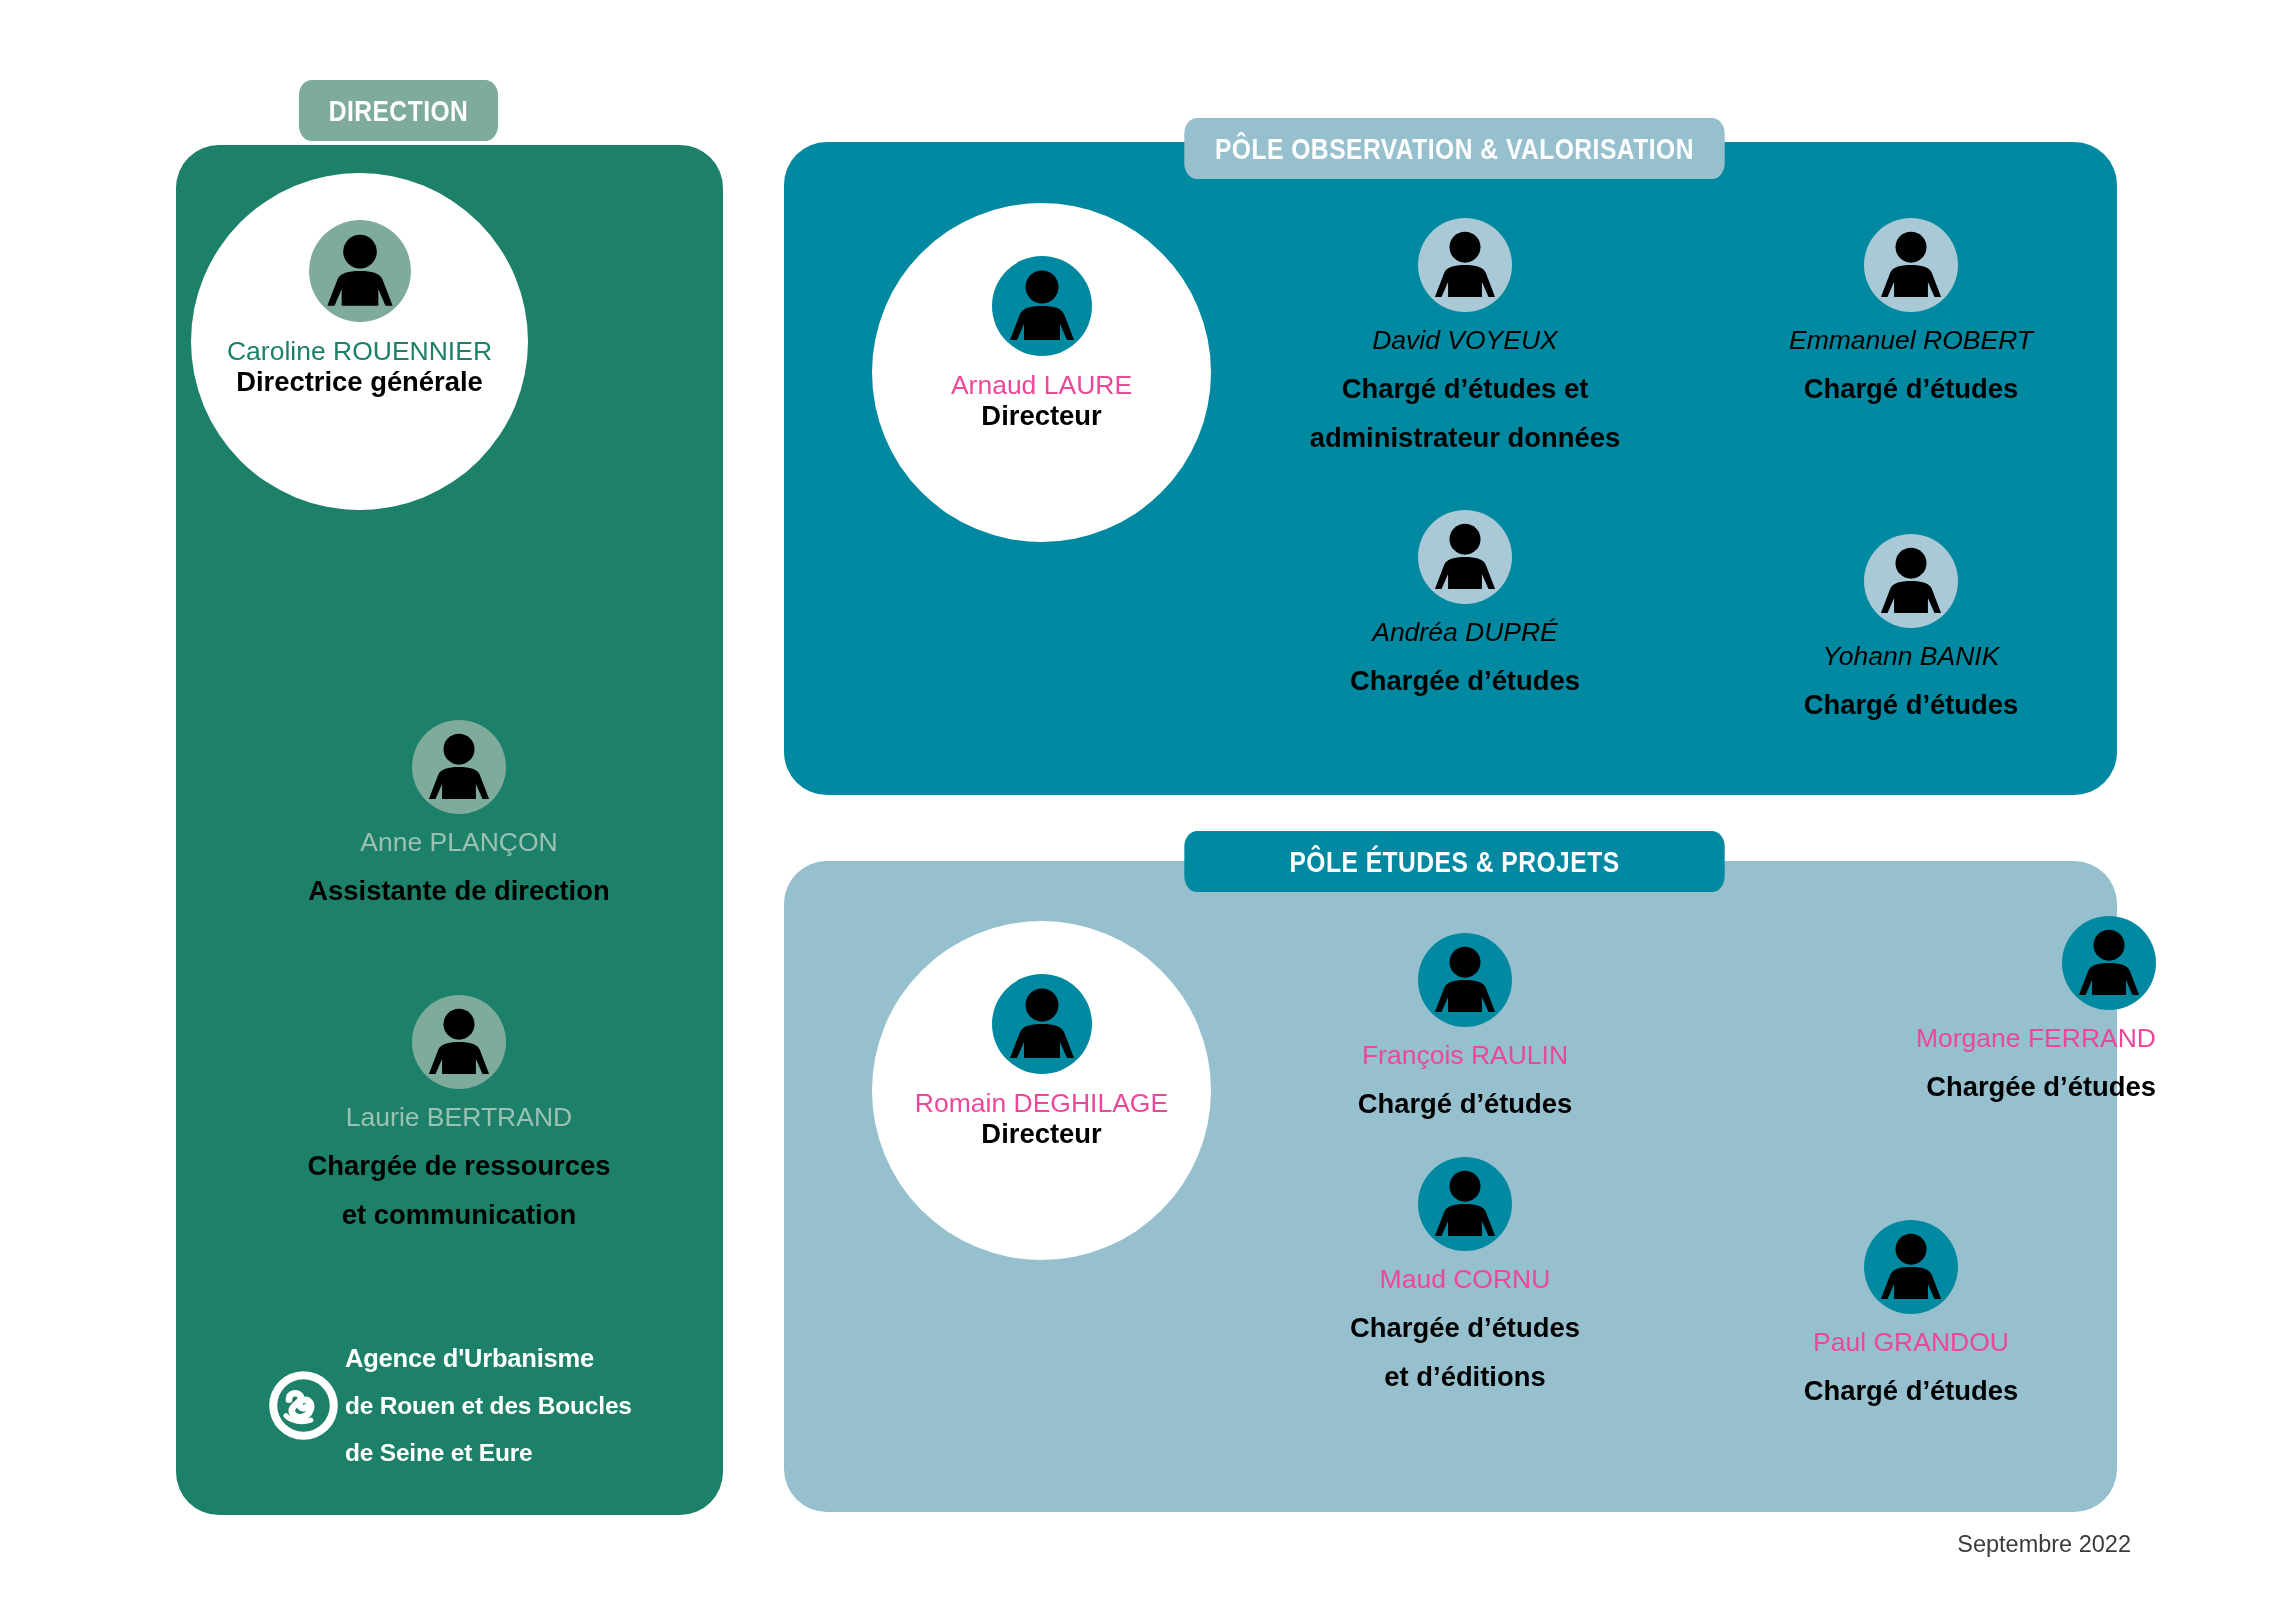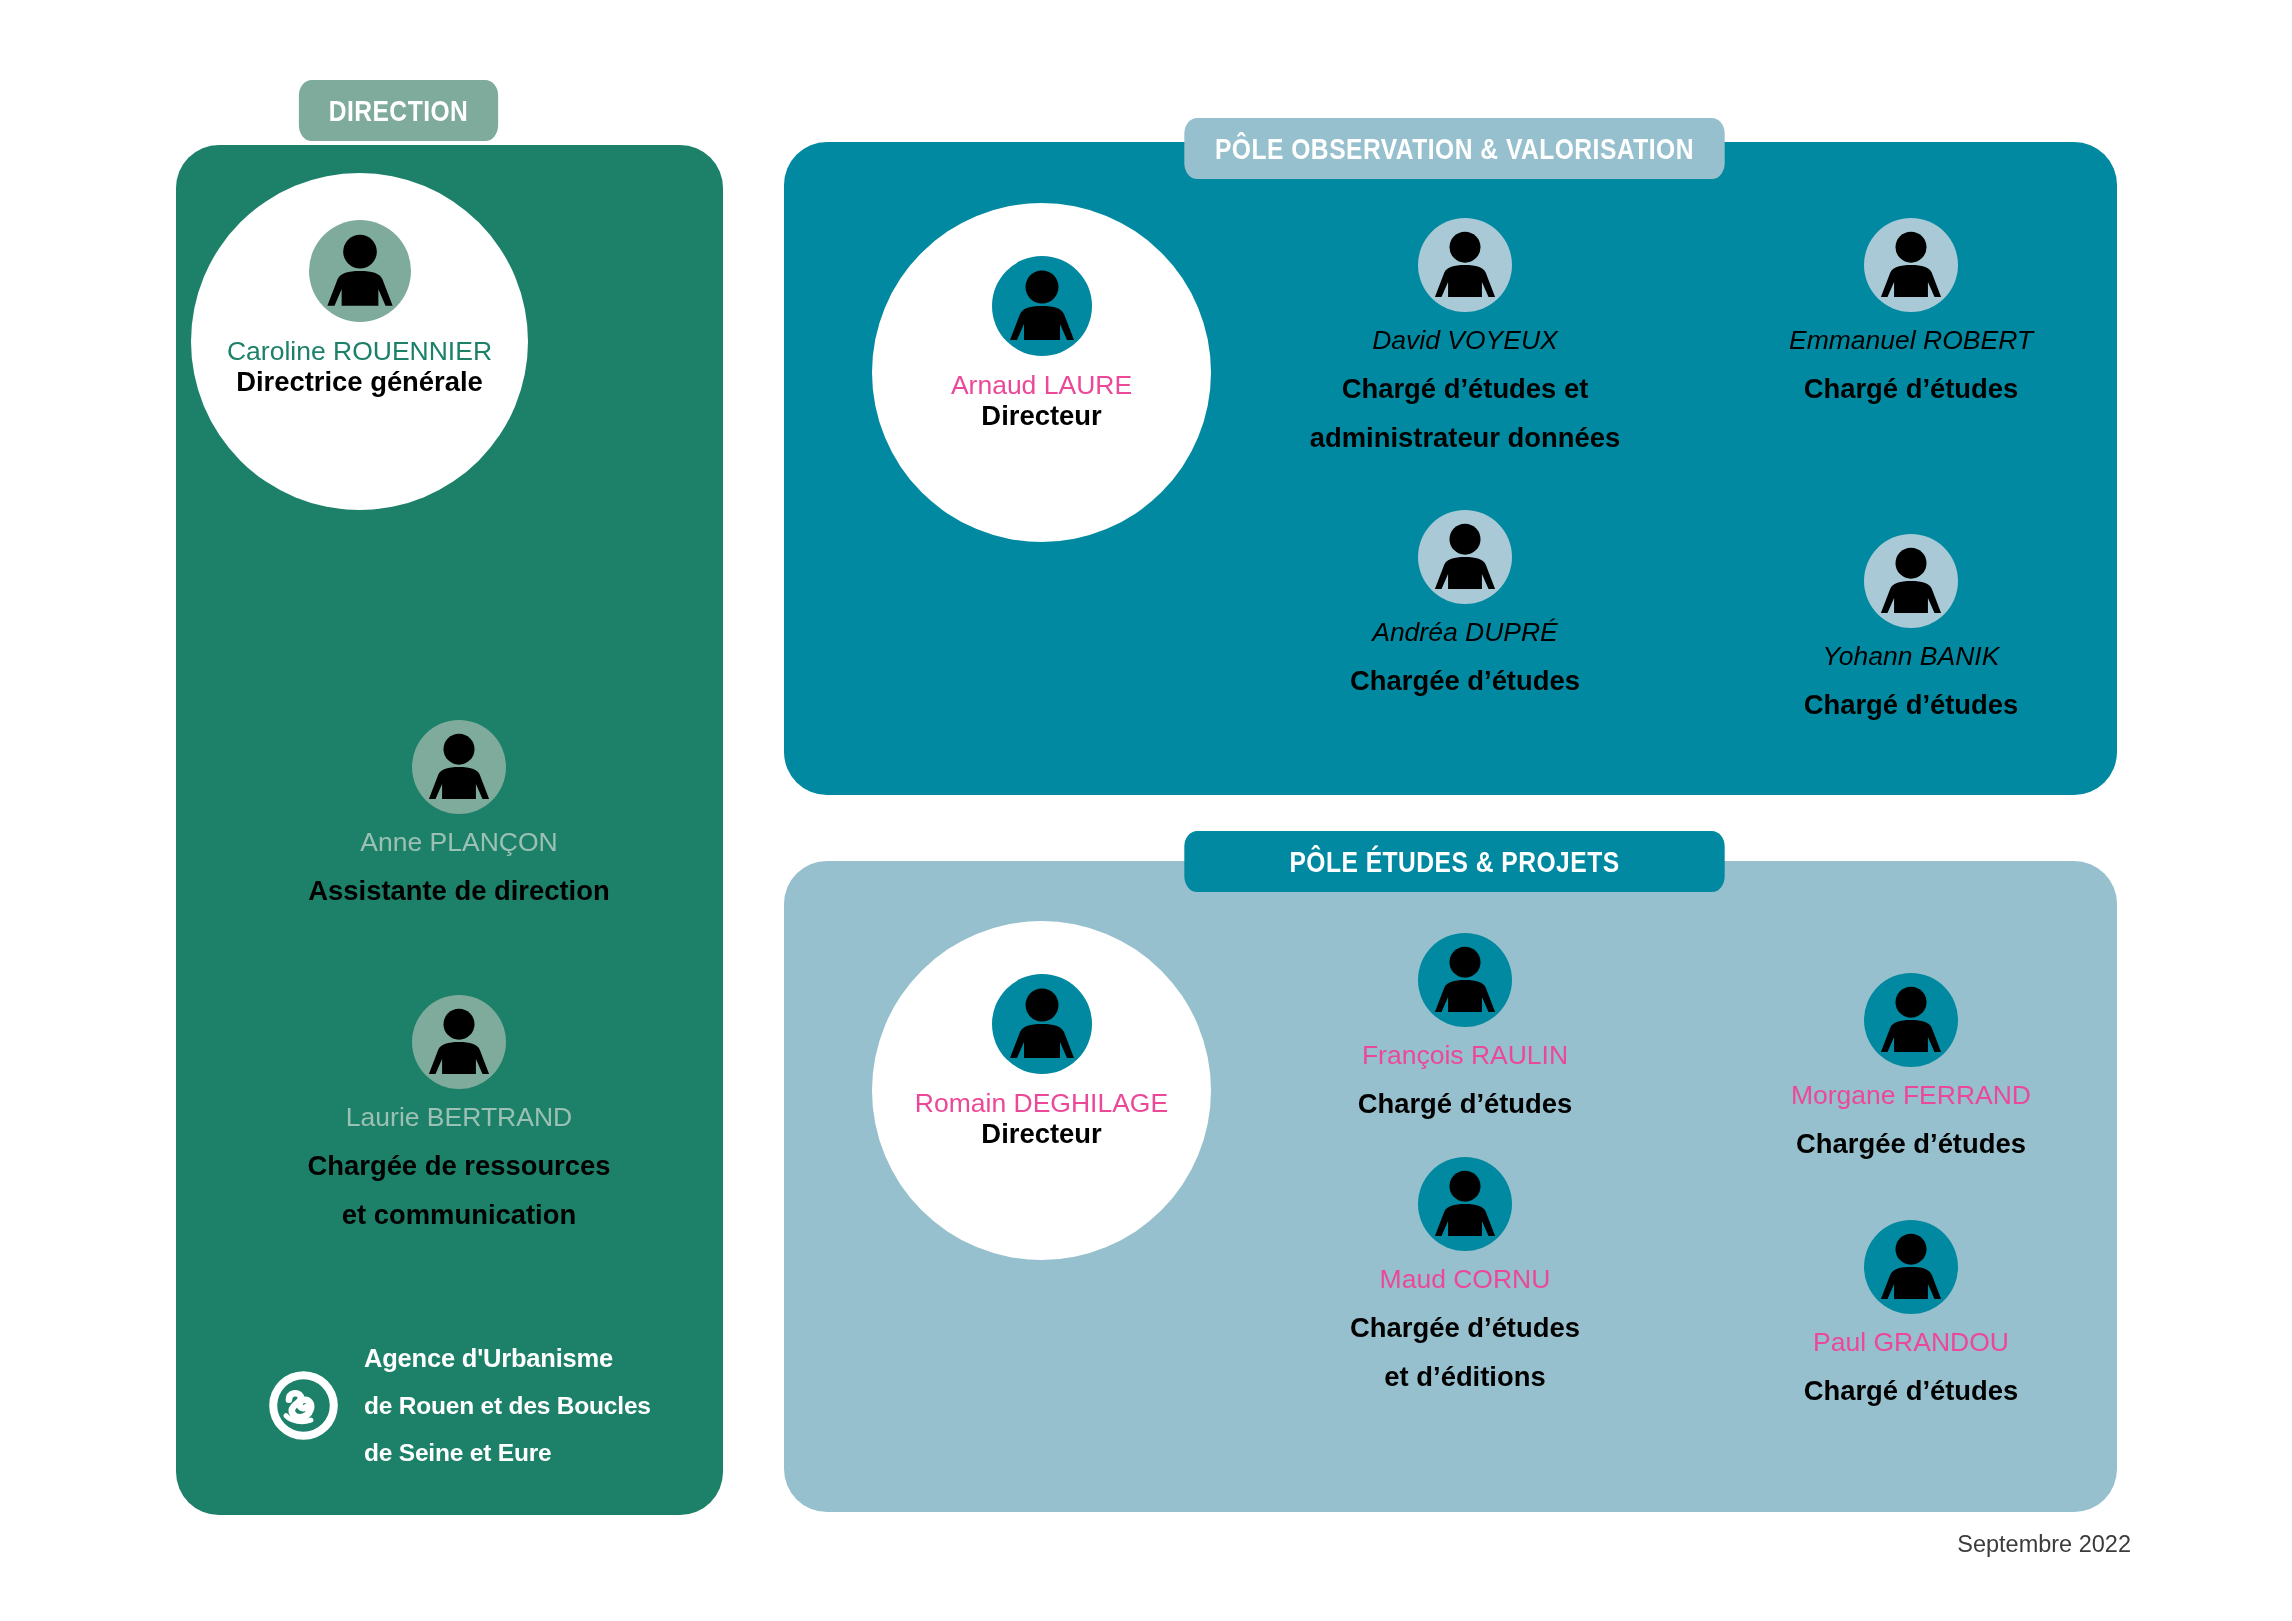--- a/index.html
+++ b/index.html
@@ -139,21 +139,21 @@
   }
   .name-sage  { color: #9cc0b4; }
   .name-lblue { color: #000000; font-style: italic; }
 
   
   #logo-block {
     position: absolute;
     left: 267px; top: 1343px;
     display: flex;
     align-items: center;
-    gap: 24px;
+    gap: 5px;
     justify-content: space-between;
   }
   #logo-mark { width: 73px; height: 73px; flex: none; }
   #logo-mark svg { display: block; }
   #logo-text {
     color: #ffffff;
     line-height: 1.22;
   }
   #logo-line1 { font-size: 25.5px; font-weight: bold; letter-spacing: -0.2px; }
   #logo-line2, #logo-line3 { font-size: 24.5px; font-weight: bold; letter-spacing: -0.2px; margin-top: 17px; }
@@ -308,21 +308,21 @@
   <span class="avatar" style="width:94px;height:94px;background:#0089a0;">
     <svg viewBox="0 0 100 100" aria-hidden="true">
       <circle cx="50" cy="31" r="16.5" fill="#000000"></circle>
       <path d="M50 50 C 38 50 31 52 28 58 L 18 84 L 25 84 L 32 68 L 32 84 L 68 84 L 68 68 L 75 84 L 82 84 L 72 58 C 69 52 62 50 50 50 Z" fill="#000000"></path>
     </svg>
   </span>
   <div class="p-name name-teal">François RAULIN</div>
   <div class="p-role">Chargé d’études</div>
 </div>
 
-<div class="person" style="left:1666px; top:973px; width:490px;">
+<div class="person" style="left:1666px; top:916px; width:490px;align-items:flex-end;">
   <span class="avatar" style="width:94px;height:94px;background:#0089a0;">
     <svg viewBox="0 0 100 100" aria-hidden="true">
       <circle cx="50" cy="31" r="16.5" fill="#000000"></circle>
       <path d="M50 50 C 38 50 31 52 28 58 L 18 84 L 25 84 L 32 68 L 32 84 L 68 84 L 68 68 L 75 84 L 82 84 L 72 58 C 69 52 62 50 50 50 Z" fill="#000000"></path>
     </svg>
   </span>
   <div class="p-name name-teal">Morgane FERRAND</div>
   <div class="p-role">Chargée d’études</div>
 </div>
 

